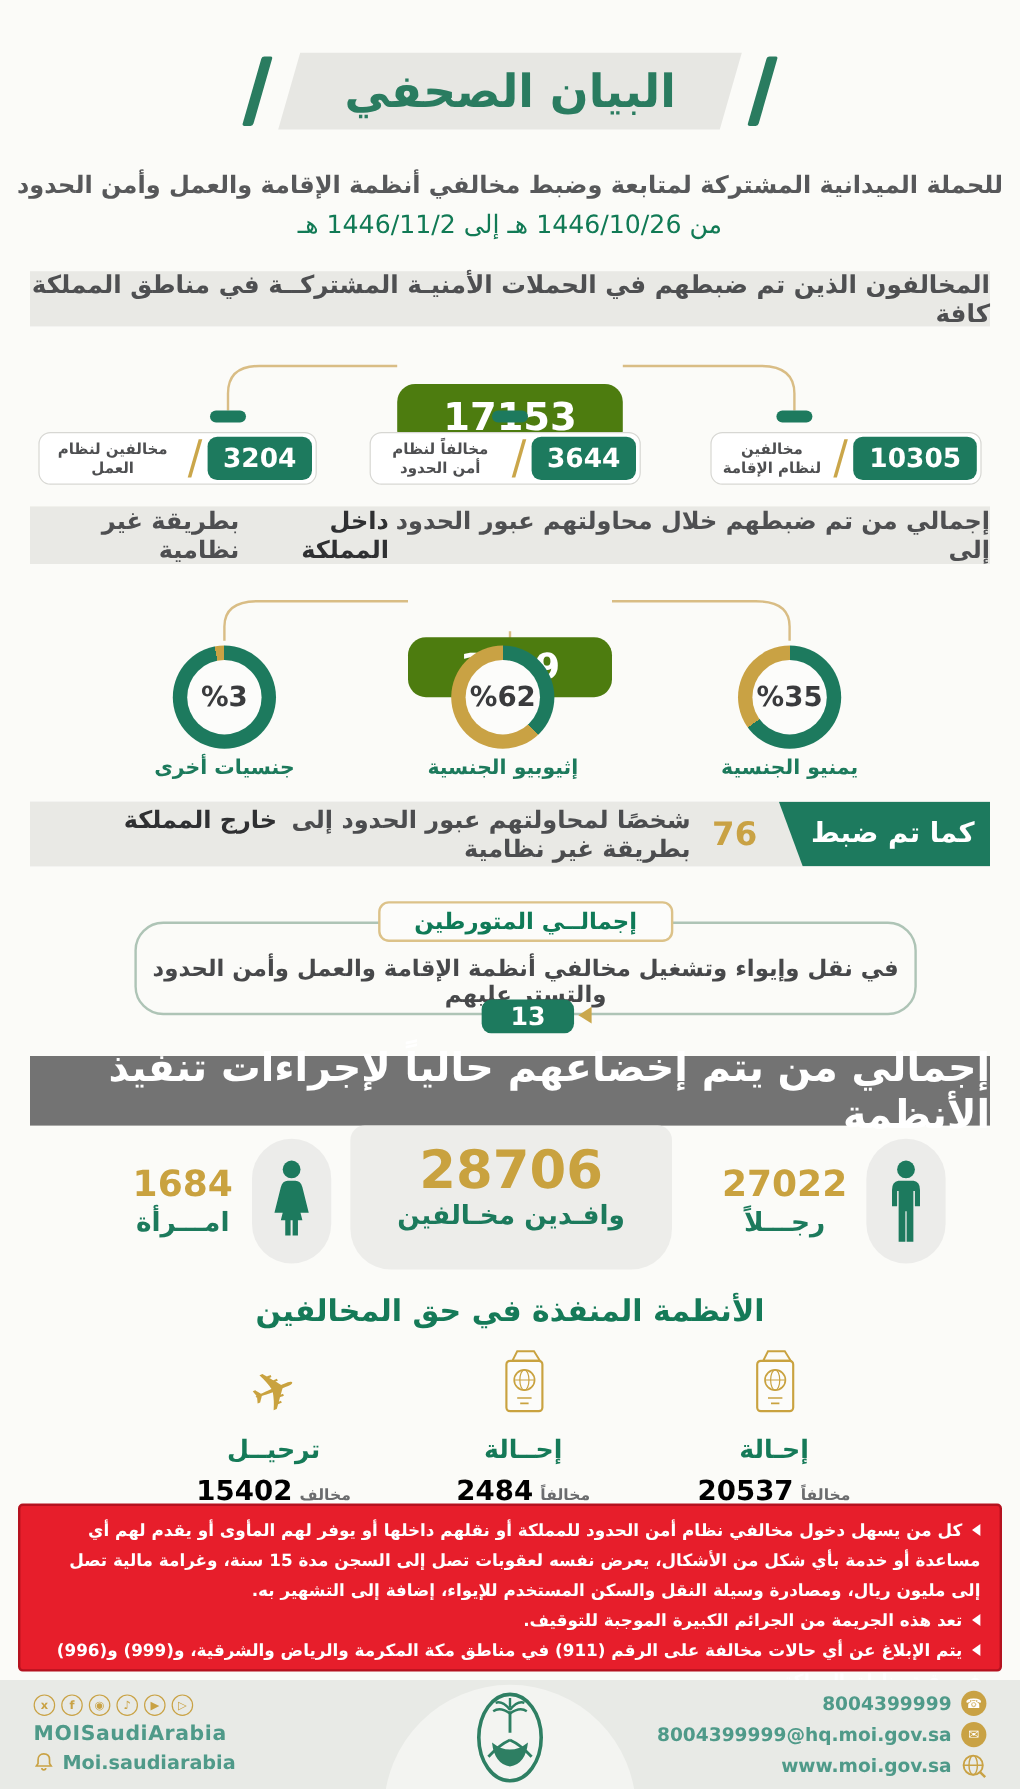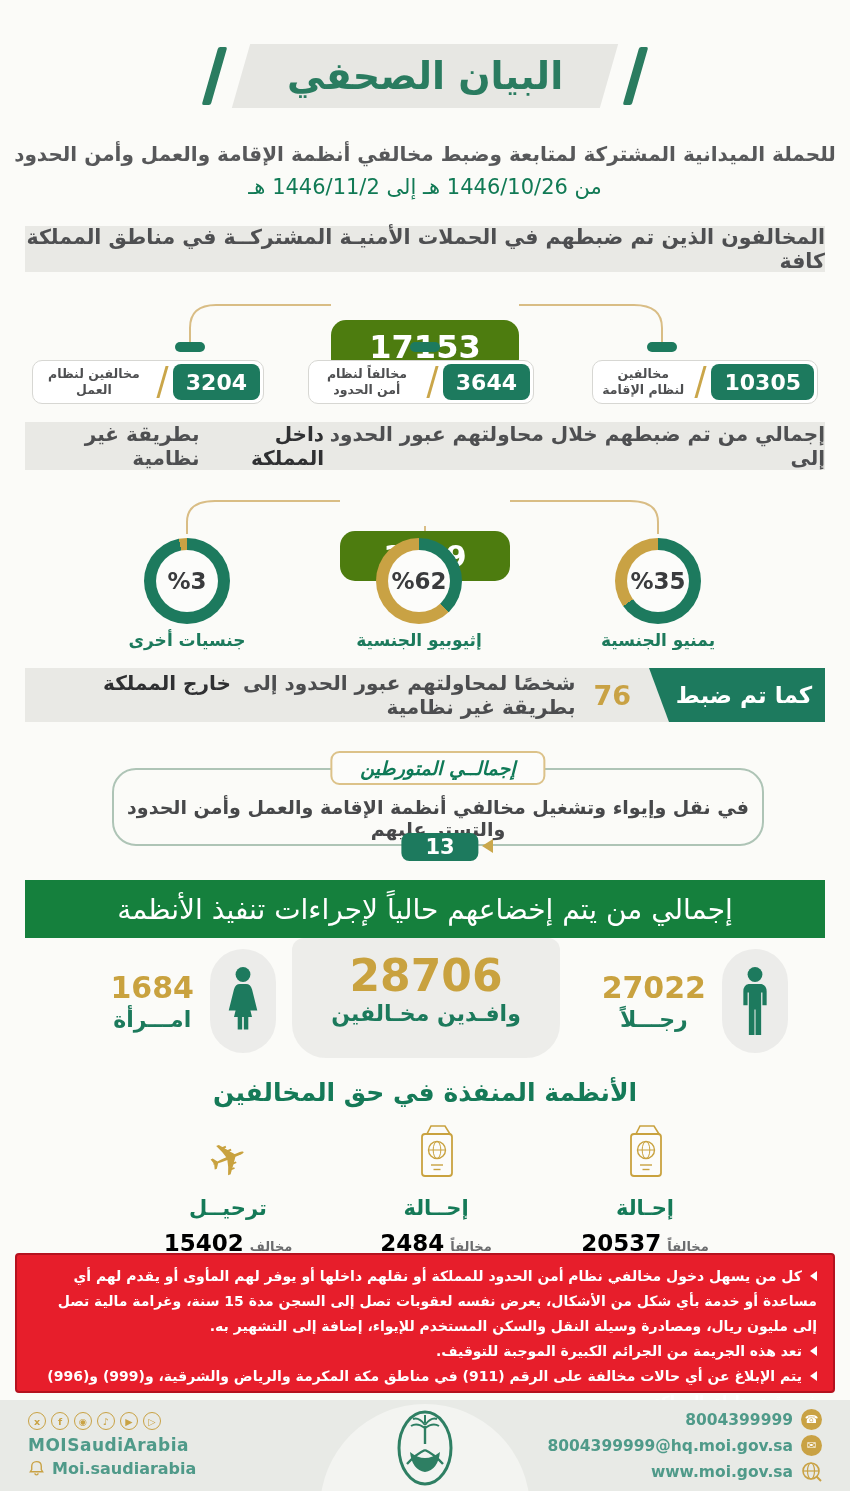--- a/index.html
+++ b/index.html
@@ -55,34 +55,34 @@
   .bar3-tag{ flex:0 0 176px; align-self:stretch; background:#1d7a5e; color:#fff; display:flex;
              align-items:center; justify-content:center; font-size:23px; font-weight:bold;
              clip-path:polygon(0 0, 100% 0, 100% 100%, 20px 100%); padding-left:14px; }
   .bar3-num{ color:#c9a244; font-size:27px; font-weight:bold; margin:0 18px; direction:ltr; }
 
   
   .involved{ position:absolute; top:768px; left:112px; width:652px; height:78px;
              border:2px solid #aec4b6; border-radius:24px; }
   .inv-tab{ position:absolute; top:-19px; left:50%; transform:translateX(-50%); background:#fcfcfa;
             border:2px solid #dcc289; border-radius:9px; padding:4px 28px; color:#0f7a57;
-            font-weight:bold; font-size:19px; white-space:nowrap;font-style:italic; }
+            font-weight:bold; font-size:19px; white-space:nowrap; }
   .inv-body{ position:absolute; top:26px; left:0; right:0; text-align:center; font-size:19px;
              font-weight:bold; color:#47484a; }
   .inv-count{ position:absolute; bottom:-17px; left:calc(50% + 2px); transform:translateX(-50%);
               background:#1d7a5e; color:#fff; font-weight:bold; font-size:21px; border-radius:8px;
               padding:2px 24px; direction:ltr; }
   .inv-arrow{ position:absolute; bottom:-9px; left:calc(50% + 44px); width:0; height:0;
               border-top:7px solid transparent; border-bottom:7px solid transparent;
               border-right:11px solid #caa74b; }
 
   
-  .banner{ position:absolute; top:880px; left:25px; right:25px; height:58px; background:#15803d;
+  .banner{ position:absolute; top:880px; left:25px; right:25px; height:58px; background:#737373;
            color:#fff; display:flex; align-items:center; justify-content:center;
-           font-weight:normal; font-size:28px; }
+           font-weight:bold; font-size:33px; }
   .mid-card{ position:absolute; top:938px; left:292px; width:268px; height:120px; background:#ededea;
              border-radius:12px 12px 34px 34px; text-align:center; }
   .mid-card .num{ margin-top:12px; font-size:44px; font-weight:bold; color:#c9a23f; direction:ltr; }
   .mid-card .lbl{ font-size:22px; font-weight:bold; color:#1c7a5c; }
   .gender{ position:absolute; top:948px; width:228px; height:106px; display:flex; direction:ltr;
            align-items:center; justify-content:flex-end; gap:16px; }
   .gender .txt{ text-align:center; }
   .gender .num{ font-size:30px; font-weight:bold; color:#c9a23f; direction:ltr; }
   .gender .lbl{ font-size:22px; font-weight:bold; color:#1c7a5c; margin-top:2px; }
   .icon-pill{ width:66px; height:104px; background:#ececea; border-radius:33px; display:flex;

